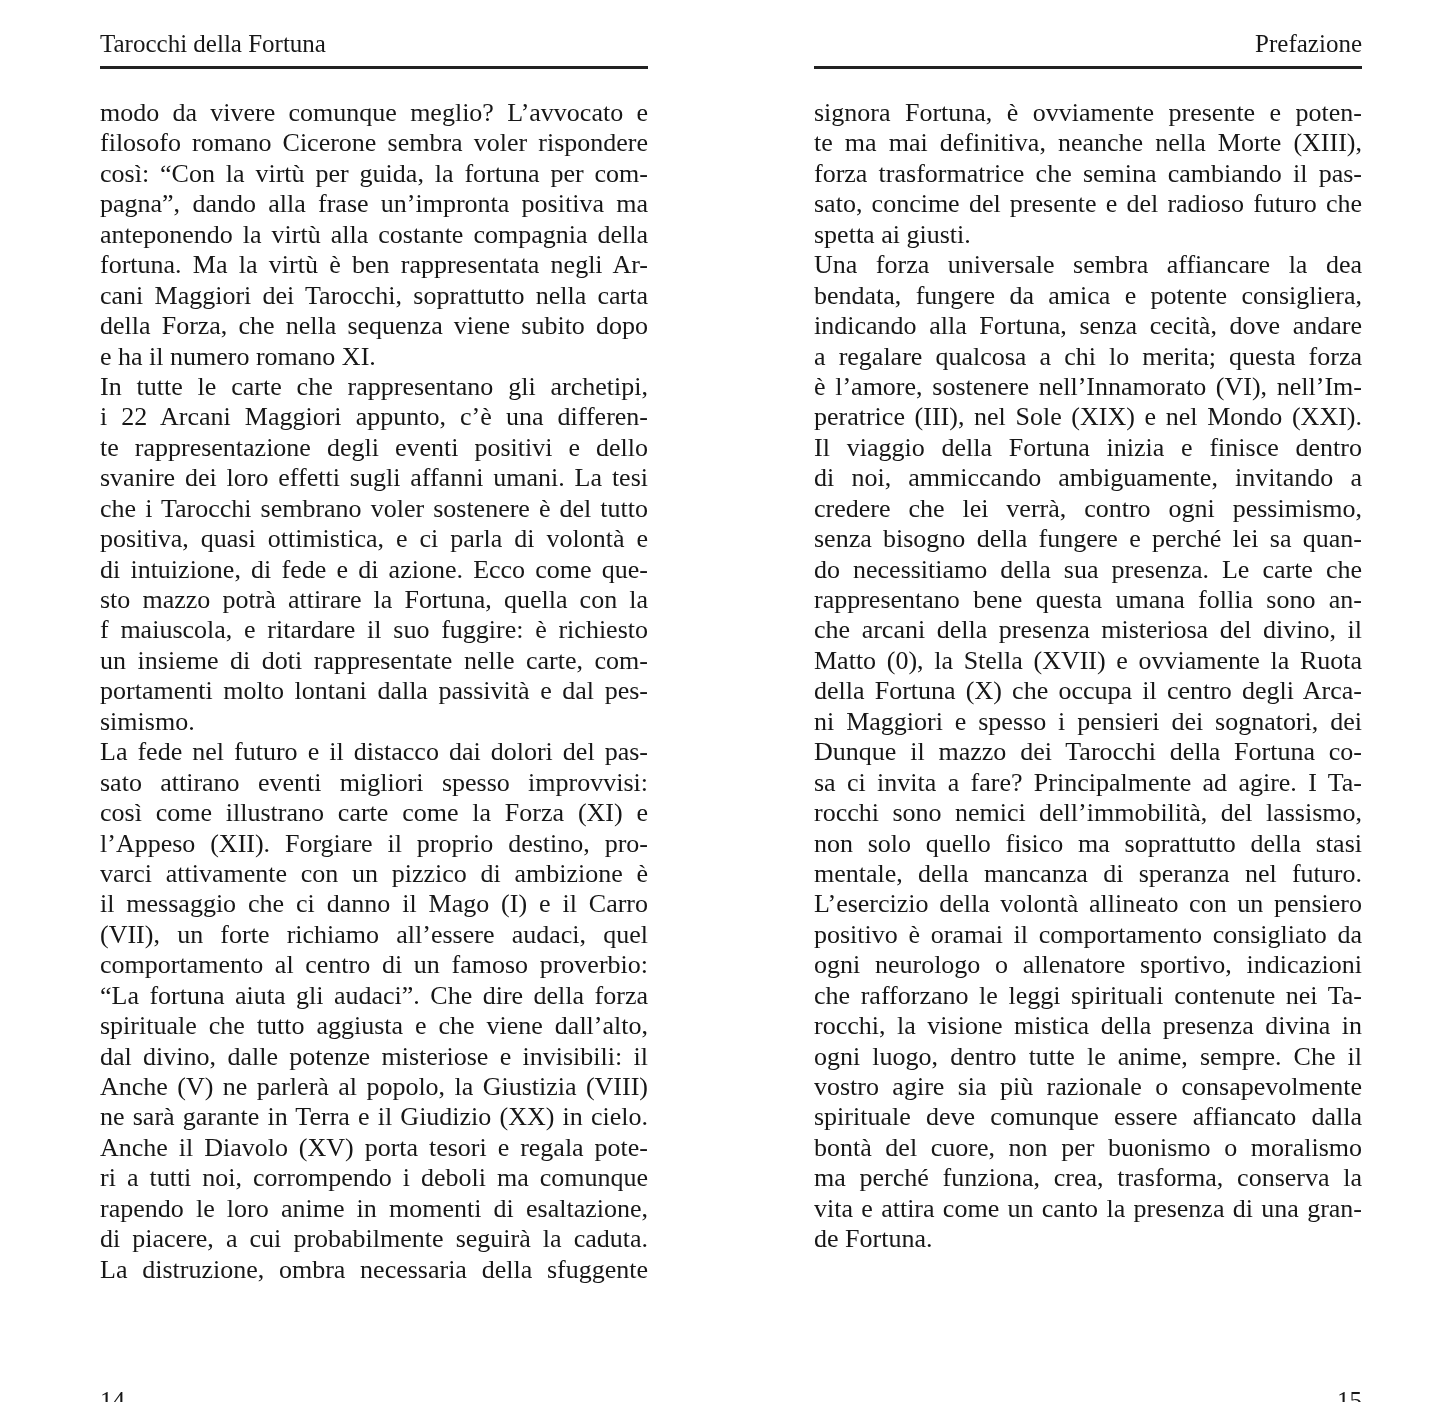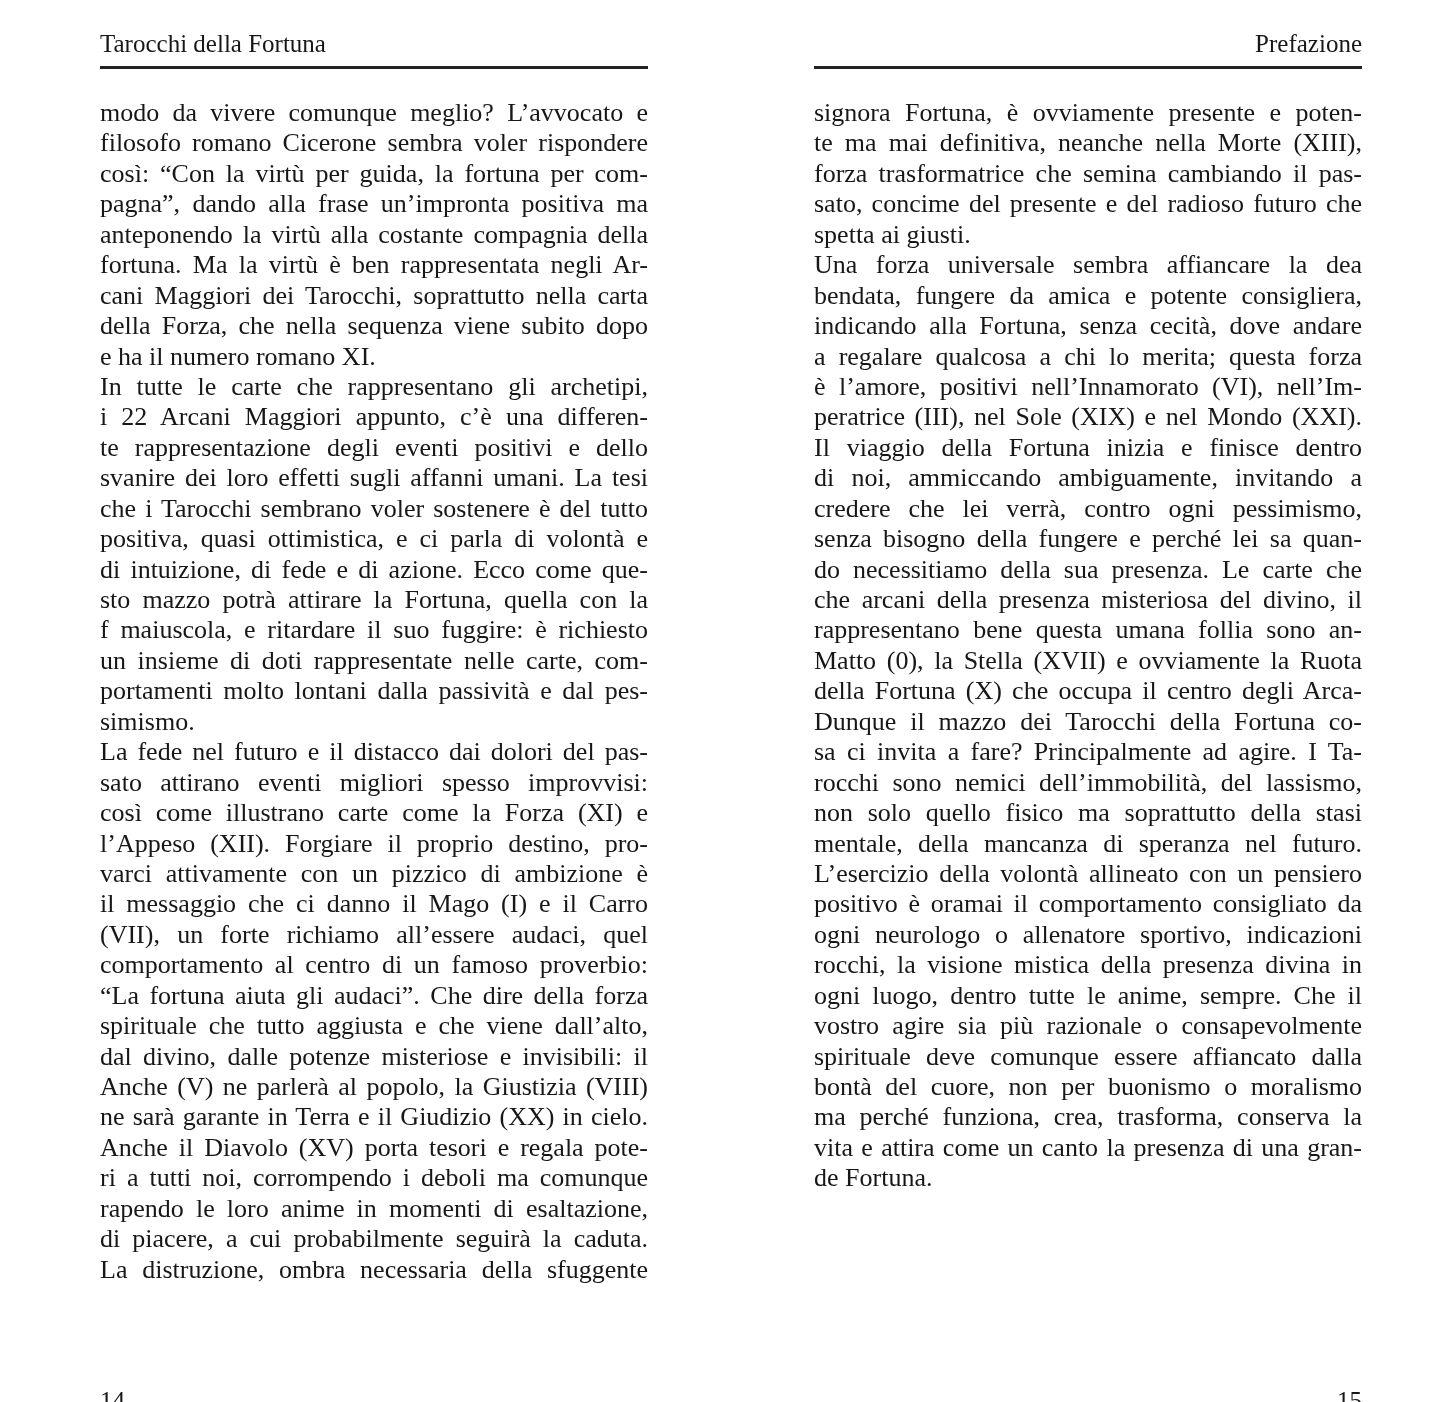--- a/index.html
+++ b/index.html
@@ -137,39 +137,41 @@
     <div class="body-lines">
         <div class="line just">signora Fortuna, è ovviamente presente e poten-</div>
         <div class="line just">te ma mai definitiva, neanche nella Morte (XIII),</div>
         <div class="line just">forza trasformatrice che semina cambiando il pas-</div>
         <div class="line just">sato, concime del presente e del radioso futuro che</div>
         <div class="line">spetta ai giusti.</div>
         <div class="line just">Una forza universale sembra affiancare la dea</div>
         <div class="line just">bendata, fungere da amica e potente consigliera,</div>
         <div class="line just">indicando alla Fortuna, senza cecità, dove andare</div>
         <div class="line just">a regalare qualcosa a chi lo merita; questa forza</div>
-        <div class="line just">è l’amore, positivi nell’Innamorato (VI), nell’Im-</div>
+        <div class="line just">è l’amore, sostenere nell’Innamorato (VI), nell’Im-</div>
         <div class="line just">peratrice (III), nel Sole (XIX) e nel Mondo (XXI).</div>
         <div class="line just">Il viaggio della Fortuna inizia e finisce dentro</div>
         <div class="line just">di noi, ammiccando ambiguamente, invitando a</div>
         <div class="line just">credere che lei verrà, contro ogni pessimismo,</div>
         <div class="line just">senza bisogno della fungere e perché lei sa quan-</div>
         <div class="line just">do necessitiamo della sua presenza. Le carte che</div>
+        <div class="line just">rappresentano bene questa umana follia sono an-</div>
         <div class="line just">che arcani della presenza misteriosa del divino, il</div>
-        <div class="line just">rappresentano bene questa umana follia sono an-</div>
         <div class="line just">Matto (0), la Stella (XVII) e ovviamente la Ruota</div>
         <div class="line just">della Fortuna (X) che occupa il centro degli Arca-</div>
+        <div class="line just">ni Maggiori e spesso i pensieri dei sognatori, dei</div>
         <div class="line just">Dunque il mazzo dei Tarocchi della Fortuna co-</div>
         <div class="line just">sa ci invita a fare? Principalmente ad agire. I Ta-</div>
         <div class="line just">rocchi sono nemici dell’immobilità, del lassismo,</div>
         <div class="line just">non solo quello fisico ma soprattutto della stasi</div>
         <div class="line just">mentale, della mancanza di speranza nel futuro.</div>
         <div class="line just">L’esercizio della volontà allineato con un pensiero</div>
         <div class="line just">positivo è oramai il comportamento consigliato da</div>
         <div class="line just">ogni neurologo o allenatore sportivo, indicazioni</div>
+        <div class="line just">che rafforzano le leggi spirituali contenute nei Ta-</div>
         <div class="line just">rocchi, la visione mistica della presenza divina in</div>
         <div class="line just">ogni luogo, dentro tutte le anime, sempre. Che il</div>
         <div class="line just">vostro agire sia più razionale o consapevolmente</div>
         <div class="line just">spirituale deve comunque essere affiancato dalla</div>
         <div class="line just">bontà del cuore, non per buonismo o moralismo</div>
         <div class="line just">ma perché funziona, crea, trasforma, conserva la</div>
         <div class="line just">vita e attira come un canto la presenza di una gran-</div>
         <div class="line">de Fortuna.</div>
       </div>
     <div class="pagenum">15</div>

